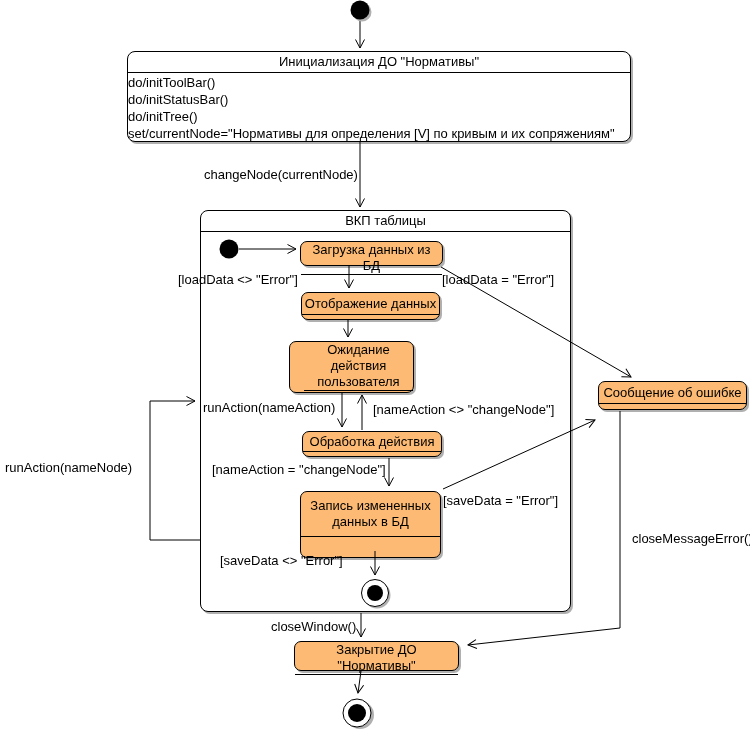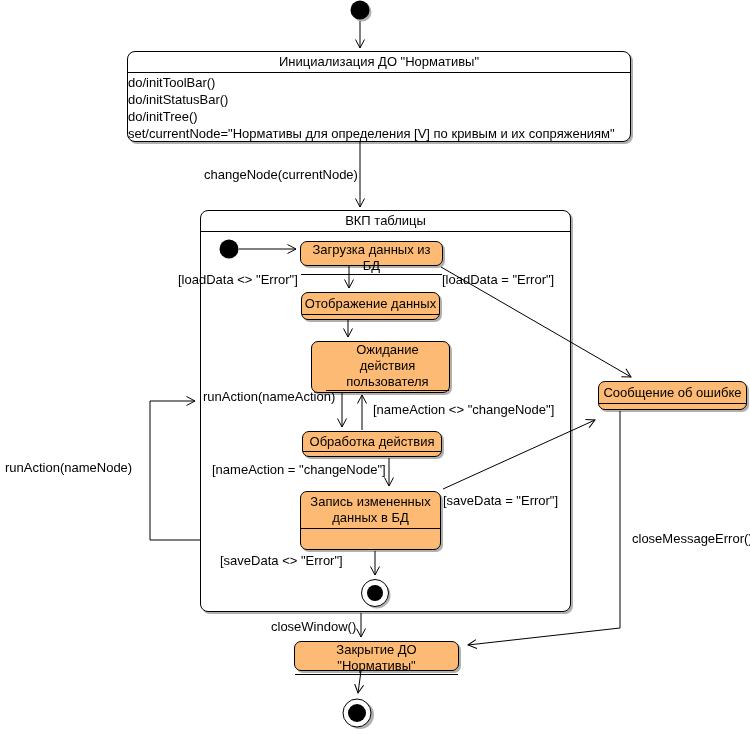--- a/index.html
+++ b/index.html
@@ -50,31 +50,31 @@
   <div class="state" style="left:300px;top:241px;width:143px;height:25px;">
     <div class="state-name">Загрузка данных из БД</div>
     <div class="state-extra" style="height:4px"></div>
   </div>
 
   <div class="state" style="left:301px;top:292px;width:139px;height:28px;">
     <div class="state-name">Отображение данных</div>
     <div class="state-extra" style="height:4px"></div>
   </div>
 
-  <div class="state" style="left:311px;top:341px;width:139px;height:52px;padding-left:14px;">
+  <div class="state" style="left:289px;top:341px;width:125px;height:52px;padding-left:14px;">
     <div class="state-name">Ожидание действия пользователя</div>
     <div class="state-extra" style="height:13px"></div>
   </div>
 
   <div class="state" style="left:302px;top:431px;width:140px;height:26px;">
     <div class="state-name">Обработка действия</div>
     <div class="state-extra" style="height:4px"></div>
   </div>
 
-  <div class="state" style="left:300px;top:491px;width:141px;height:59px;">
+  <div class="state" style="left:300px;top:491px;width:141px;height:67px;">
     <div class="state-name">Запись измененных данных в БД</div>
     <div class="state-extra" style="height:20px"></div>
   </div>
 
   <div class="state" style="left:598px;top:381px;width:149px;height:29px;">
     <div class="state-name">Сообщение об ошибке</div>
     <div class="state-extra" style="height:5px"></div>
   </div>
 
   <div class="state" style="left:294px;top:641px;width:165px;height:30px;">
@@ -120,21 +120,21 @@
     <g>
       <circle cx="360" cy="715" r="14" fill="#b0b0b0"></circle>
       <circle cx="357" cy="713" r="14" fill="#fff" stroke="#000"></circle>
       <circle cx="357" cy="713" r="9" fill="#000"></circle>
     </g>
   </svg>
 
   <div class="lbl" style="left:204px;top:168px;">changeNode(currentNode)</div>
   <div class="lbl" style="left:178px;top:273px;">[loadData &lt;&gt; "Error"]</div>
   <div class="lbl" style="left:442px;top:273px;">[loadData = "Error"]</div>
-  <div class="lbl" style="left:203px;top:390px;">runAction(nameAction)</div>
+  <div class="lbl" style="left:203px;top:401px;">runAction(nameAction)</div>
   <div class="lbl" style="left:373px;top:403px;">[nameAction &lt;&gt; "changeNode"]</div>
   <div class="lbl" style="left:212px;top:463px;">[nameAction = "changeNode"]</div>
   <div class="lbl" style="left:443px;top:494px;">[saveData = "Error"]</div>
   <div class="lbl" style="left:220px;top:554px;">[saveData &lt;&gt; "Error"]</div>
   <div class="lbl" style="left:5px;top:461px;">runAction(nameNode)</div>
   <div class="lbl" style="left:271px;top:620px;">closeWindow()</div>
   <div class="lbl" style="left:632px;top:532px;">closeMessageError()</div>
 
 </div>
 

